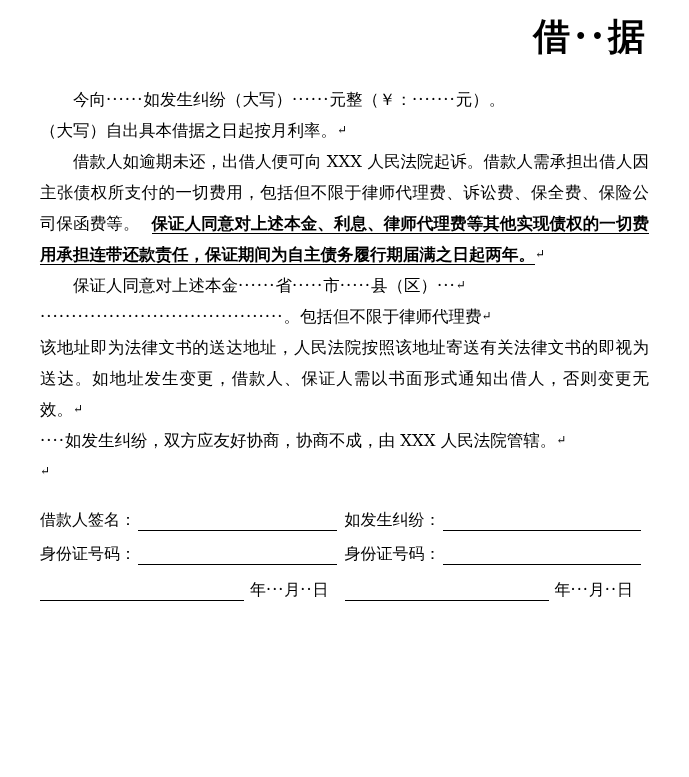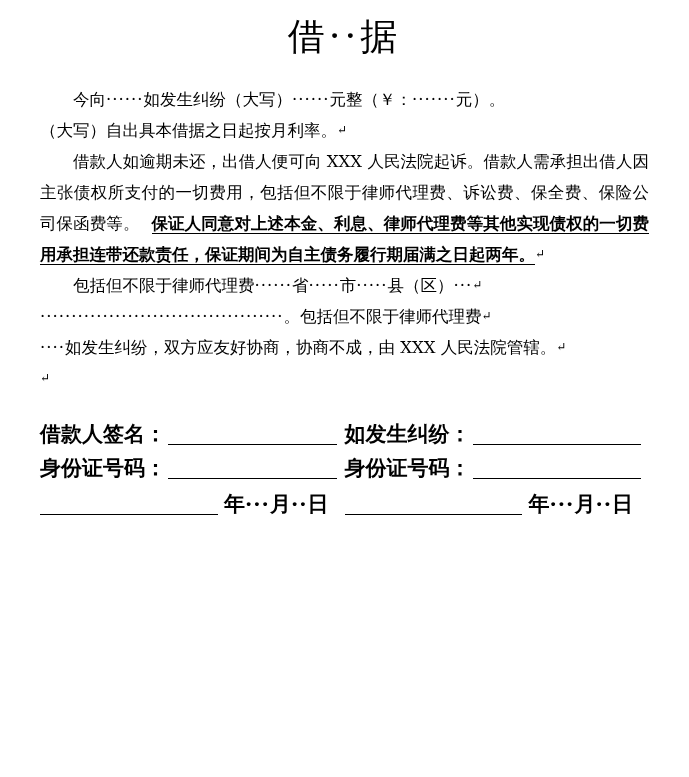--- a/index.html
+++ b/index.html
@@ -15,23 +15,23 @@
     overflow: hidden;
   }
   .page {
     position: relative;
     width: 689px;
     height: 777px;
     box-sizing: border-box;
     padding: 0 40px;
   }
   .doc-title {
-    text-align: center;
+    text-align: right;
     font-size: 37px;
-    font-weight: normal;
+    font-weight: bold;
     letter-spacing: 4px;
     margin: 12px 0 22px 0;
     font-family: "DejaVu Serif", "Liberation Serif", serif;
   }
   .body-text {
     font-size: 16.5px;
     line-height: 31px;
     text-align: justify;
     text-justify: inter-ideograph;
   }
@@ -47,24 +47,23 @@
   .bold-underline {
     font-weight: bold;
     border-bottom: 1.6px solid #000;
     margin-left: 12px;
   }
   .para-mark {
     font-size: 12px;
     vertical-align: 2px;
   }
   .sig-block {
-    margin-top: 23px;
-    font-size: 21px;
+    margin-top: 16px;
+    font-size: 16px;
     line-height: 34px;
-    font-weight: bold;
   }
   .sig-row {
     display: flex;
     width: 100%;
   }
   .sig-col {
     width: 50%;
     display: flex;
     align-items: baseline;
     white-space: nowrap;
@@ -117,28 +116,31 @@
 
     <p>
       <span>（大写）自出具本借据之日起按月利率。</span><span class="para-mark">↵</span>
     </p>
 
     <p class="indent">
       <span>借款人如逾期未还，出借人便可向 XXX 人民法院起诉。借款人需承担出借人因主张债权所支付的一切费用，包括但不限于律师代理费、诉讼费、保全费、保险公司保函费等。</span><span class="bold-underline">保证人同意对上述本金、利息、律师代理费等其他实现债权的一切费用承担连带还款责任，保证期间为自主债务履行期届满之日起两年。</span><span class="para-mark">↵</span>
     </p>
 
     <p class="indent">
-      <span>包括但不限于律师代理费</span><span class="dots">······</span><span>省</span><span class="dots">·····</span><span>市</span><span class="dots">·····</span><span>县（区）</span><span class="dots">···</span><span class="para-mark">↵</span>
+      <span>保证人同意对上述本金</span><span class="dots">······</span><span>省</span><span class="dots">·····</span><span>市</span><span class="dots">·····</span><span>县（区）</span><span class="dots">···</span><span class="para-mark">↵</span>
     </p>
 
     <p>
       <span class="dots">·······································</span><span>。包括但不限于律师代理费</span><span class="para-mark">↵</span>
     </p>
 
 
+    <p>
+      <span>该地址即为法律文书的送达地址，人民法院按照该地址寄送有关法律文书的即视为送达。如地址发生变更，借款人、保证人需以书面形式通知出借人，否则变更无效。</span><span class="para-mark">↵</span>
+    </p>
 
     <p>
       <span class="dots">····</span><span>如发生纠纷，双方应友好协商，协商不成，由 XXX 人民法院管辖。</span><span class="para-mark">↵</span>
     </p>
 
     <p>
       <span class="para-mark">↵</span>
     </p>
 
   </div>

